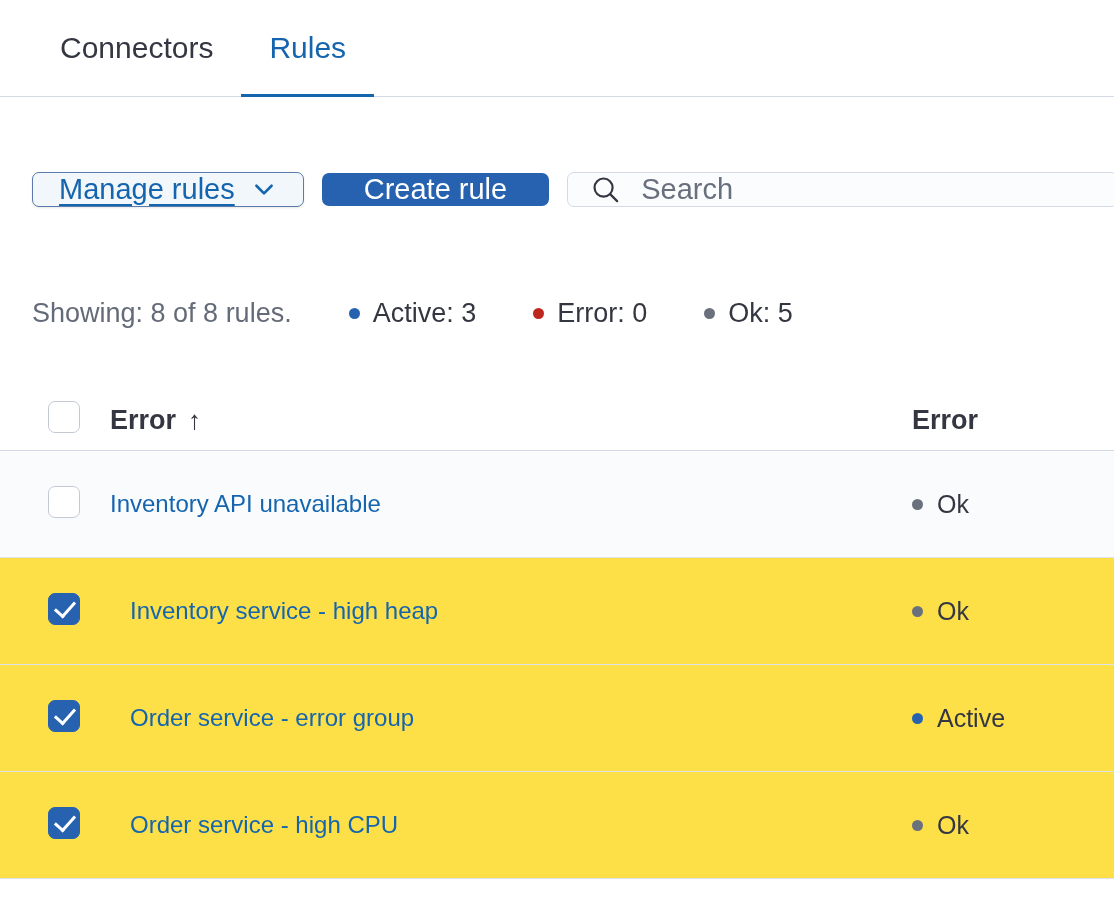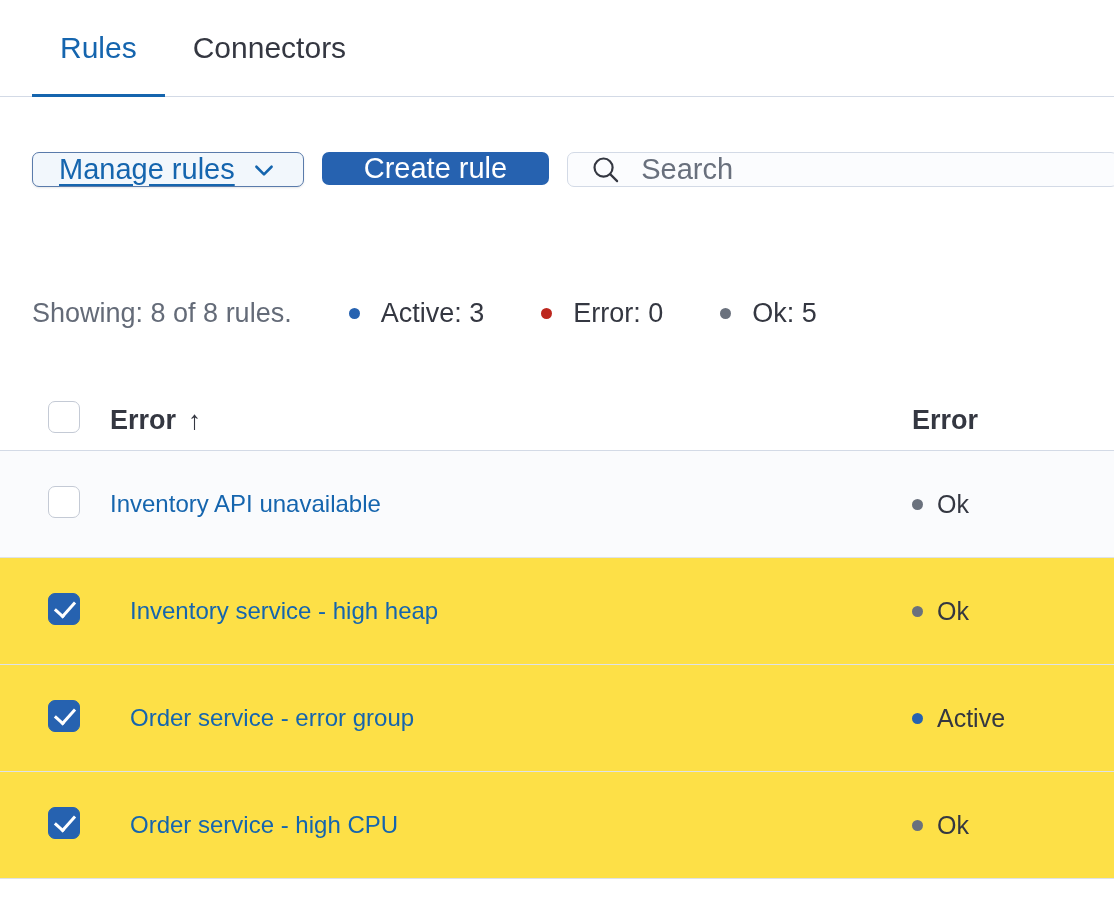--- a/index.html
+++ b/index.html
@@ -13,37 +13,37 @@
   html,body{width:1114px;height:922px;overflow:hidden;background:#fff;
     font-family:"Liberation Sans","DejaVu Sans",sans-serif;color:var(--text);}
 
   
   .tabs{display:flex;align-items:stretch;height:97px;padding-left:32px;border-bottom:1px solid var(--border);}
   .tab{position:relative;display:flex;align-items:center;padding:0 28px;font-size:30px;font-weight:500;color:var(--text);cursor:pointer;background:none;border:none;}
   .tab.active{color:var(--blue);}
   .tab.active::after{content:"";position:absolute;left:0;right:0;bottom:-1px;height:3px;background:var(--blue);}
 
   
-  .toolbar{display:flex;align-items:flex-start;gap:18px;margin:55px 0 0 32px;height:74px;border-radius:20px;}
+  .toolbar{display:flex;align-items:center;gap:18px;margin:55px 0 0 32px;height:74px;border-radius:20px;}
   .btn-manage{display:flex;align-items:center;gap:16px;padding:0 26px;background:#f2f7fc;
     border:1px solid #5a7bab;border-radius:7px;color:var(--blue);font-size:29px;font-weight:500;
     font-family:inherit;cursor:pointer;box-shadow:0 1px 2px rgba(52,55,65,.12);}
   .btn-manage .label{text-decoration:underline;text-underline-offset:5px;}
   .btn-create{background:var(--btn-blue);color:#fff;border:none;border-radius:7px;padding:0 42px;
     font-size:29px;font-weight:500;font-family:inherit;cursor:pointer;}
   .search{flex:1;display:flex;align-items:center;gap:20px;padding:0 22px;background:#fbfcfe;
     border:1px solid var(--border);border-radius:7px;margin-right:-4px;}
   .search svg{flex:none;}
   .search input{flex:1;border:none;outline:none;background:transparent;font-size:29px;color:var(--text);font-family:inherit;min-width:0;}
   .search input::placeholder{color:var(--muted);}
 
   
   .summary{display:flex;align-items:center;gap:57px;margin:72px 0 0 32px;font-size:27px;}
   .showing{color:#646b78;}
-  .count{display:flex;align-items:center;gap:21px;color:var(--text);}
+  .count{display:flex;align-items:center;gap:13px;color:var(--text);}
   .dot{width:11px;height:11px;border-radius:50%;background:#6a717d;flex:none;}
 
   
   .table{margin-top:62px;width:100%;}
   .row{display:grid;grid-template-columns:62px 1fr 202px;padding-left:48px;align-items:center;}
   .thead{height:60px;border-bottom:1px solid var(--border);font-weight:700;font-size:27px;background:#fff;}
   .trow{height:107px;border-bottom:1px solid #dde2ea;background:#fafbfd;cursor:pointer;}
   .trow.selected{background:#fde047;gap:20px;}
   .cell-name{display:flex;align-items:center;}
   .sort{margin-left:12px;font-weight:400;font-size:26px;color:var(--text);}
@@ -56,25 +56,25 @@
   .checkbox.checked{background:var(--btn-blue);border-color:var(--btn-blue);}
   .checkbox.checked::after{content:"";position:absolute;left:10px;top:3px;width:9px;height:17px;
     border-right:3.5px solid #fff;border-bottom:3.5px solid #fff;transform:rotate(42deg);}
 </style>
 </head>
 <body>
 
 <div class="page">
 
   <div class="tabs">
+    <button class="tab">
+      <span>Connectors</span>
+    </button>
     <button class="tab active">
       <span>Rules</span>
-    </button>
-    <button class="tab">
-      <span>Connectors</span>
     </button>
   </div>
 
   <div class="toolbar">
     <button class="btn-manage">
       <span class="label">Manage rules</span>
       <span style="display:inline-flex;">
         <svg width="26" height="26" viewBox="0 0 24 24">
             <path d="M5 9 L12 16 L19 9" fill="none" stroke="currentColor" stroke-width="2.4" stroke-linecap="round" stroke-linejoin="round"></path>
           </svg>

